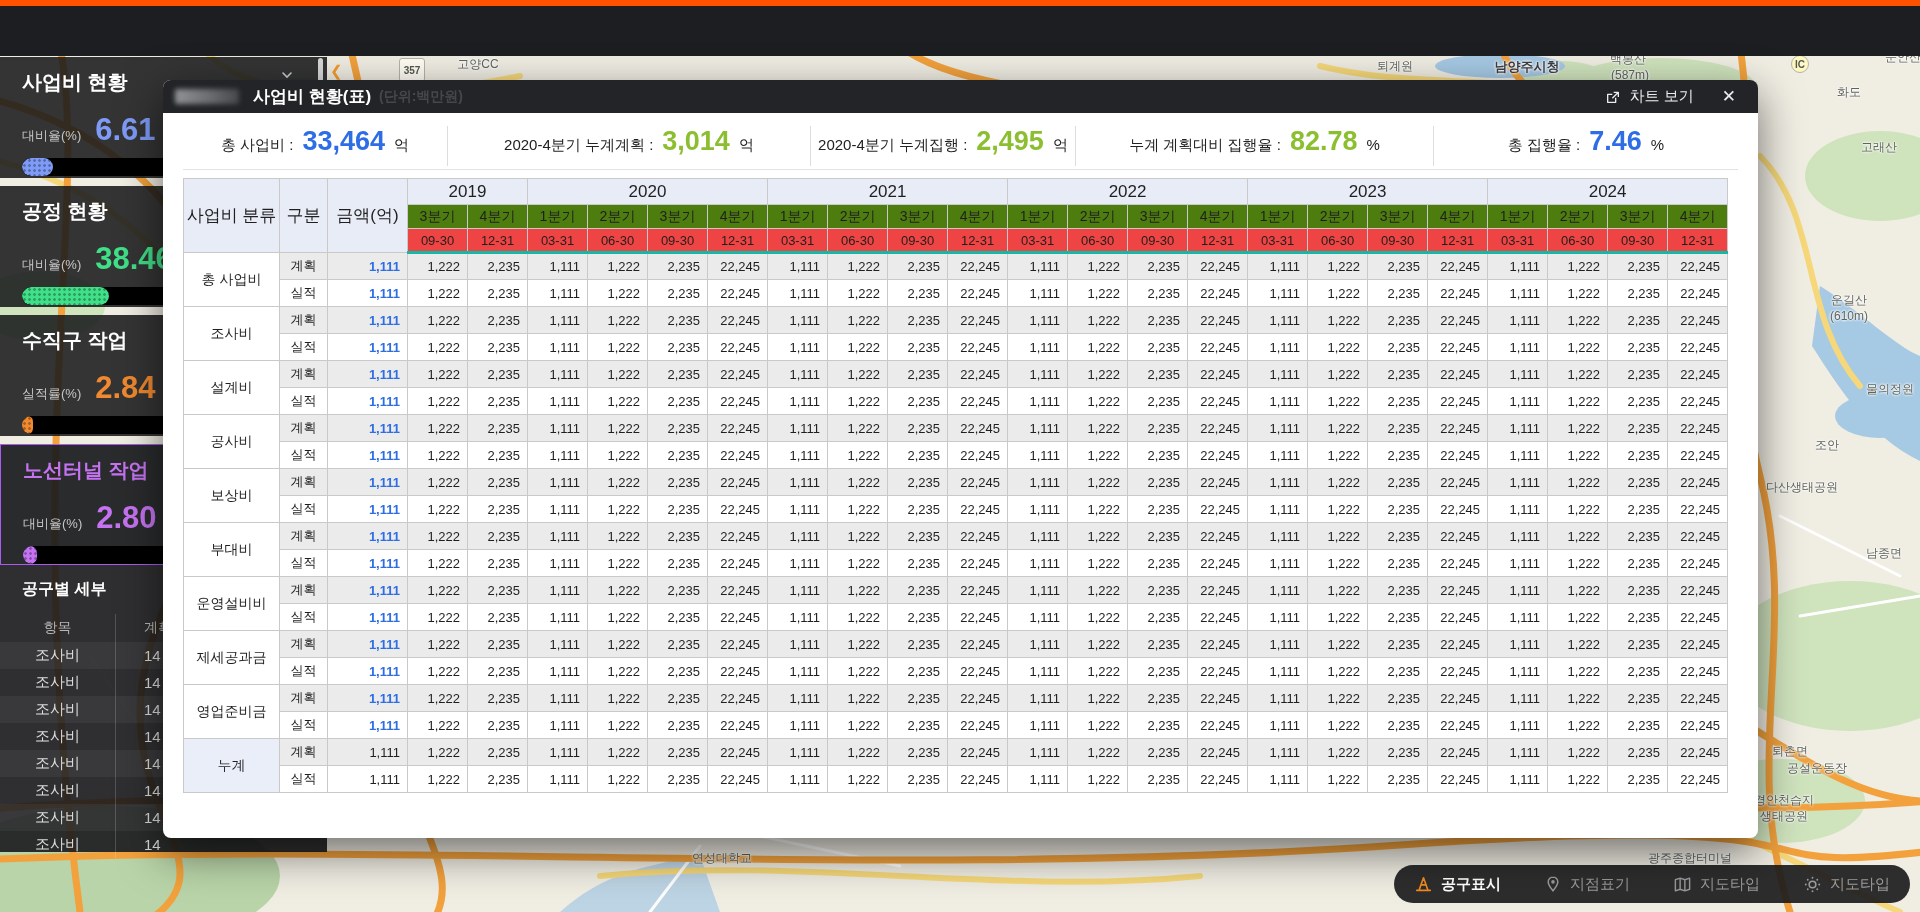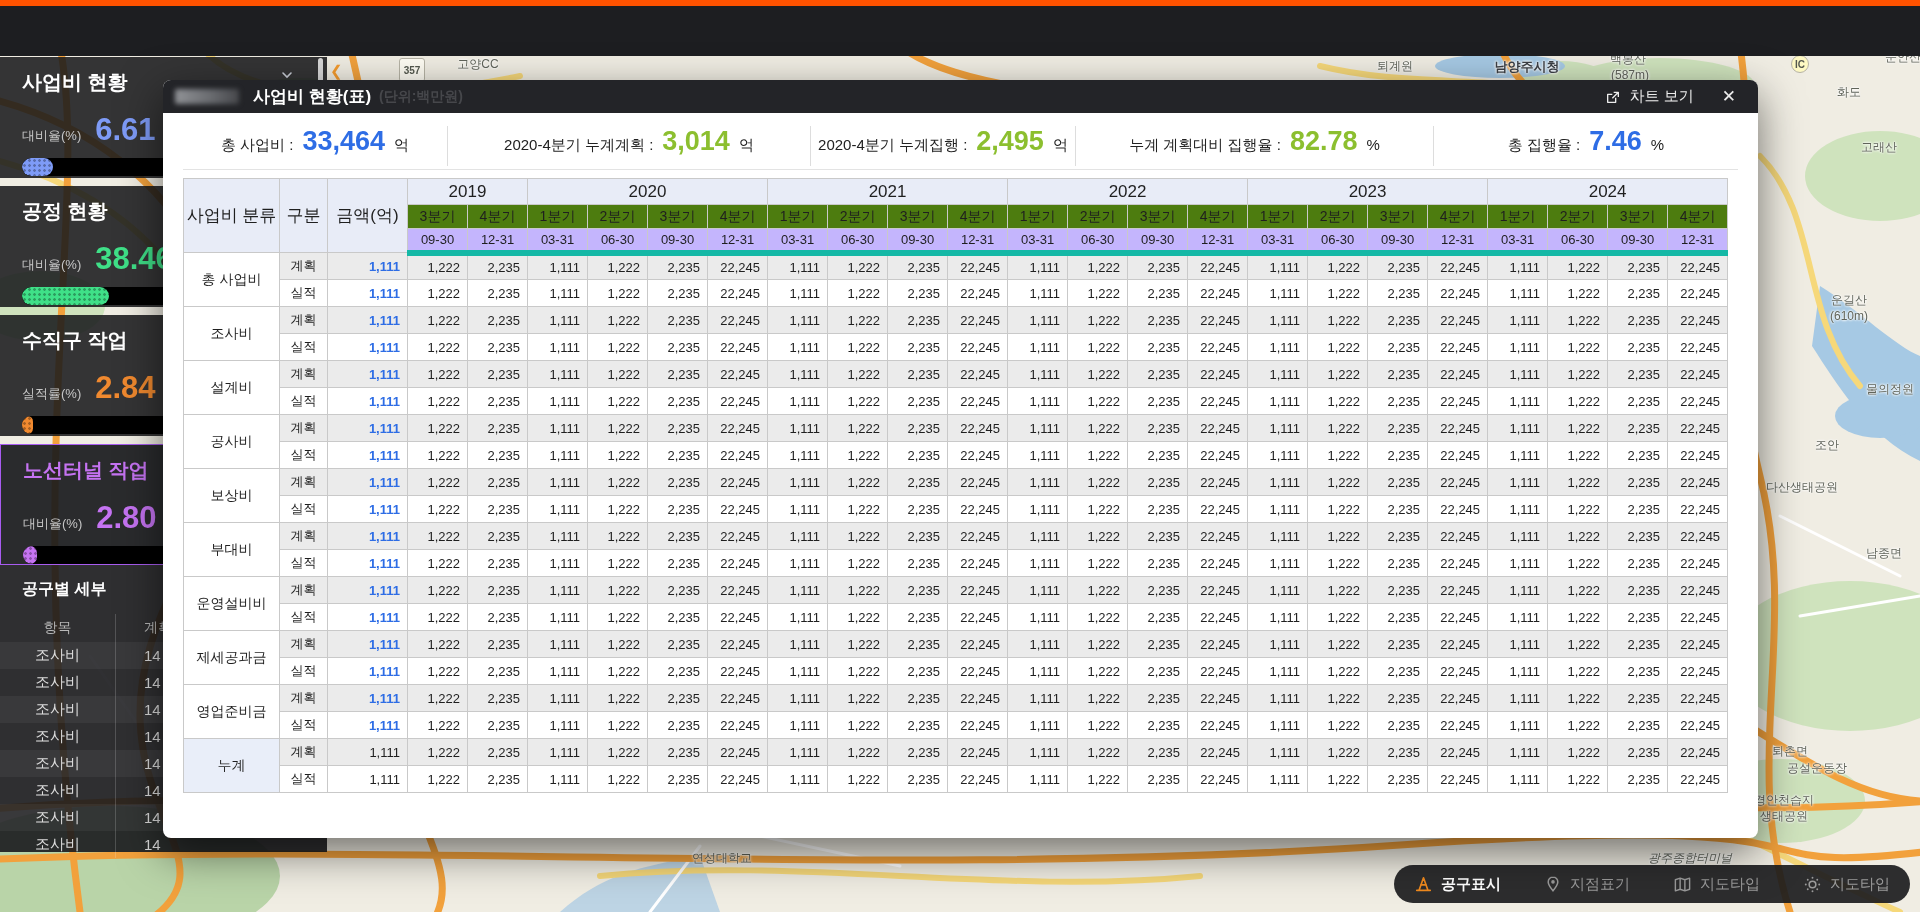--- a/index.html
+++ b/index.html
@@ -89,21 +89,21 @@
   .sum-unit { font-size:15px; color:#222; }
   #s0{width:264px} #s1{width:363px} #s2{width:265px} #s3{width:358px} #s4{width:305px}
 
   .table-wrap { margin-top:8px; }
   table.cost { border-collapse:collapse; table-layout:fixed; width:1544px; font-size:13px; color:#1f1f1f;
                border:1px solid #6f6f6f; }
   .cost th, .cost td { border:1px solid #c9c9c9; padding:0; overflow:hidden; white-space:nowrap; }
   .cost thead th { font-weight:normal; }
   .cost tr.year-row th { font-size:17px; background:#e8ecf7; height:26px; }
   .cost tr.q-row th { font-size:14px; background:#4d7c0f; height:24px; }
-  .cost tr.d-row th { font-size:13px; background:#c4b5fd; height:24px; border-bottom:6px solid #14b8a6; }
+  .cost tr.d-row th { font-size:13px; background:#ef4444; height:24px; border-bottom:3px solid #14b8a6; }
   .cost th.left-head { background:#eef1fa; font-size:14px; }
   .cost tbody td { height:27px; }
   .cost td.num { text-align:right; padding-right:7px; }
   .cost td.cat { text-align:center; font-size:14px; background:#fff; }
   .cost td.gu { text-align:center; font-size:13px; }
   .cost td.amt { color:#2e6de5; font-weight:bold; }
   .cost tr.plan .c { background:#ebebeb; }
   .cost tr.act  .c { background:#fff; }
   .cost tr.gtop td { border-top:1px solid #8f8f8f; }
   .cost .ysep { border-left:1px solid #9aa0ad; }
@@ -187,21 +187,21 @@
         <span class="map-label" style="left: 1849px; top: 244px;">운길산</span>
         <span class="map-label" style="left: 1849px; top: 260px;">(610m)</span>
         <span class="map-label" style="left: 1890px; top: 333px;">물의정원</span>
         <span class="map-label" style="left: 1827px; top: 389px;">조안</span>
         <span class="map-label" style="left: 1802px; top: 431px;">다산생태공원</span>
         <span class="map-label" style="left: 1884px; top: 497px;">남종면</span>
         <span class="map-label" style="left: 1790px; top: 695px;">퇴촌면</span>
         <span class="map-label" style="left: 1790px; top: 712px; margin-left: 27px;">공설운동장</span>
         <span class="map-label" style="left: 1784px; top: 744px;">경안천습지</span>
         <span class="map-label" style="left: 1784px; top: 760px;">생태공원</span>
-        <span class="map-label" style="left: 1690px; top: 802px; font-style: italic;">광주종합터미널</span>
+        <span class="map-label" style="left: 1690px; top: 802px;">광주종합터미널</span>
         <span class="map-label" style="left: 852px; top: 701px;">안양종합운동장</span>
         <span class="map-label" style="left: 688px; top: 722px;">만 안구</span>
         <span class="map-label" style="left: 617px; top: 734px;">광명역</span>
         <span class="map-label" style="left: 842px; top: 774px;">이마트</span>
         <span class="map-label" style="left: 722px; top: 802px;">연성대학교</span>
         <span class="badge white" style="left: 412px; top: 14px;">357</span>
         <span class="badge white" style="left: 1740px; top: 663px;">325</span>
         <span class="badge shield" style="left: 1108px; top: 719px;">110</span>
         <span class="badge orange" style="left: 1027px; top: 728px;">23</span>
         <span class="badge circle" style="left: 1800px; top: 8px;">IC</span>

